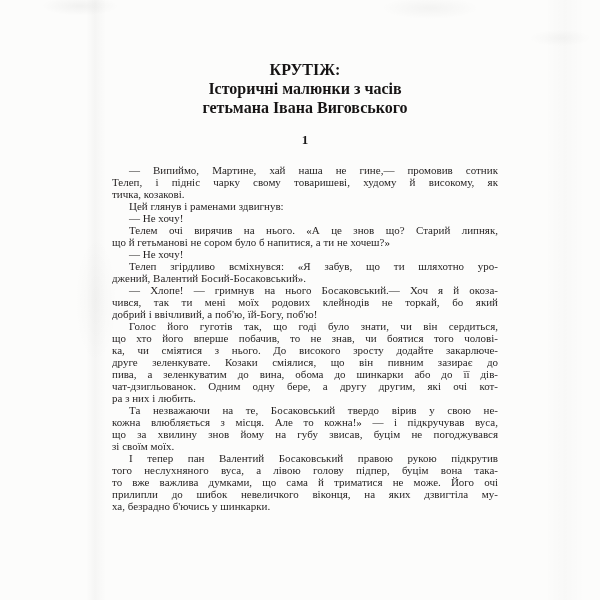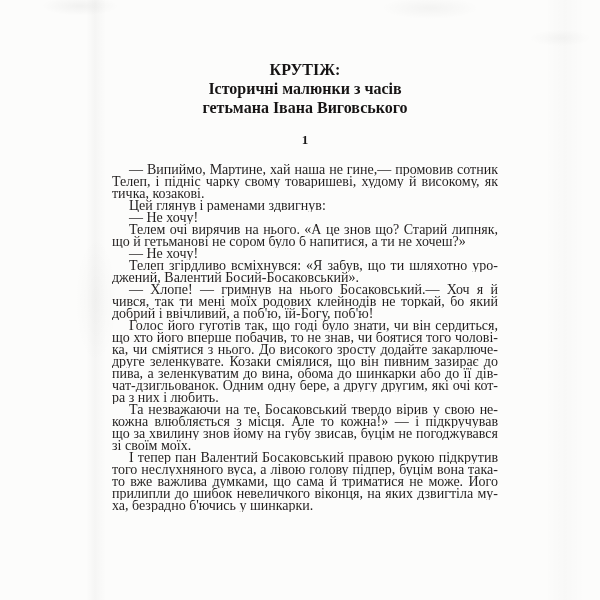--- a/index.html
+++ b/index.html
@@ -44,21 +44,21 @@
     font-weight: bold;
     font-size: 13px;
     line-height: 14px;
     color: #1a1818;
   }
   .body-text {
     position: absolute;
     top: 164px;
     left: 112px;
     width: 386px;
-    font-size: 14px;
+    font-size: 11px;
     line-height: 12px;
     color: #221f1f;
   }
   .line {
     height: 12px;
     overflow: hidden;
     text-align: justify;
     text-align-last: justify;
     white-space: normal;
   }

